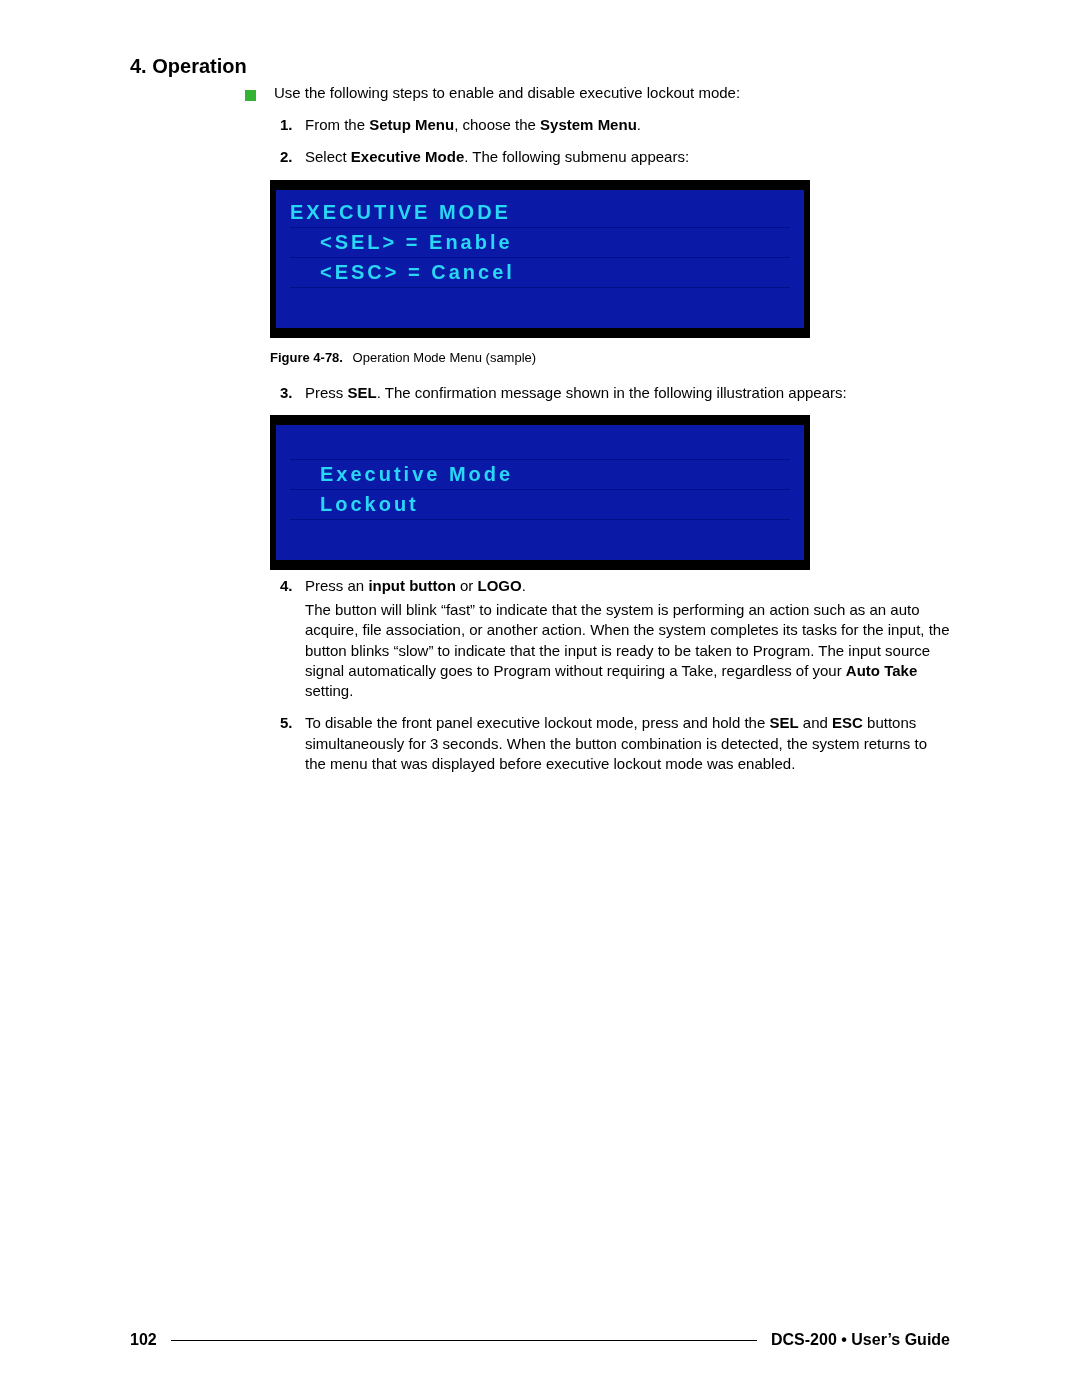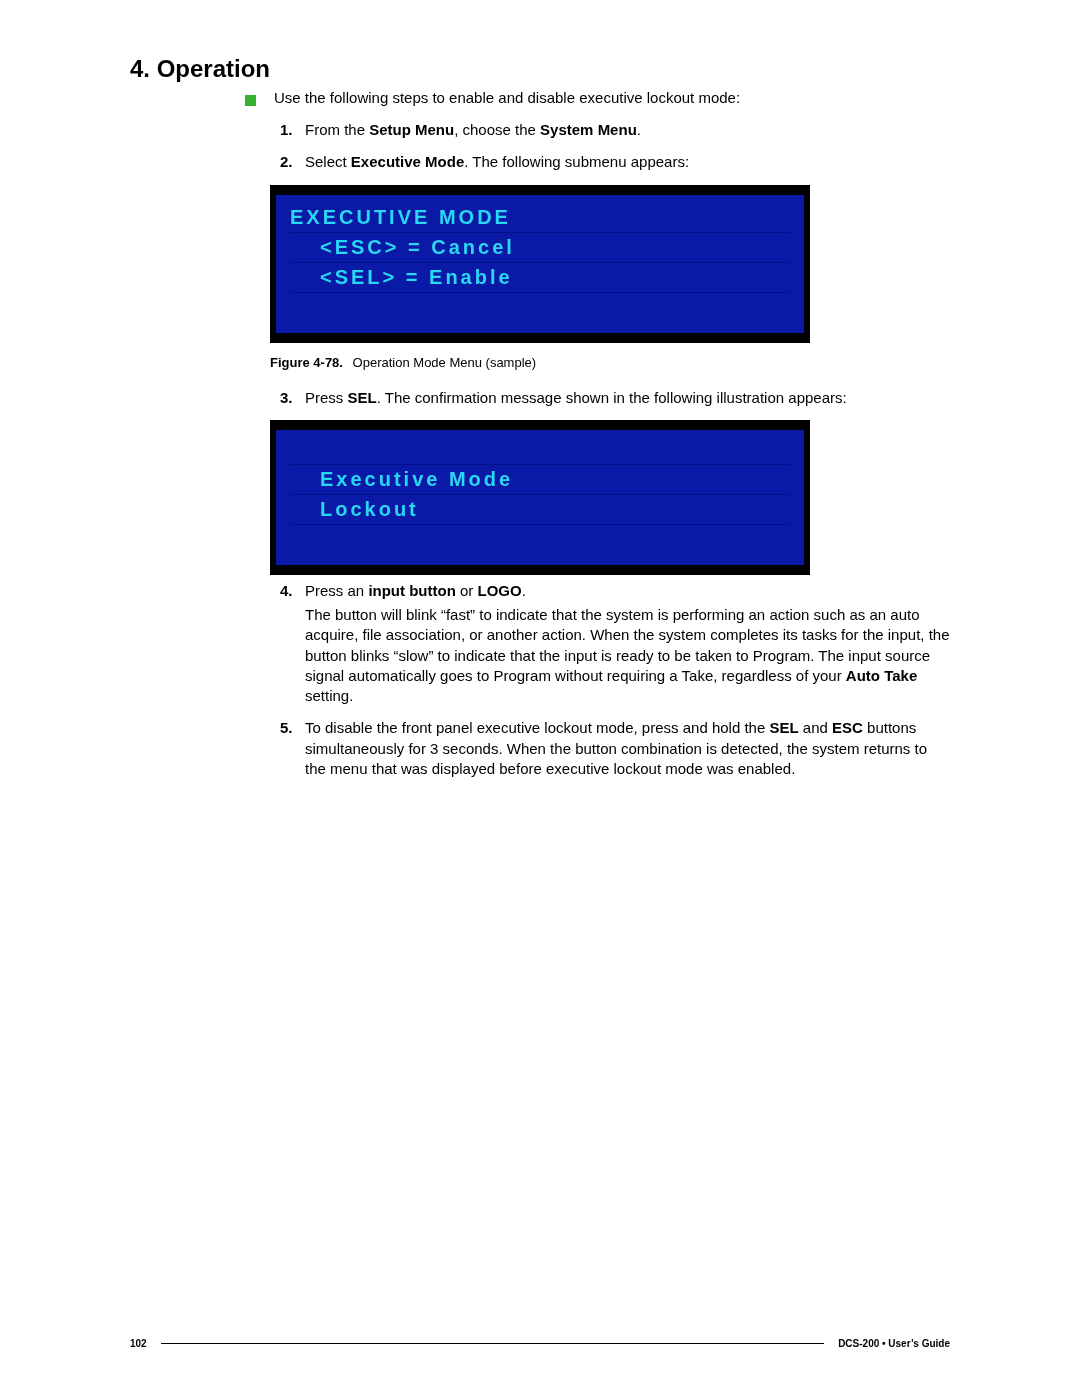--- a/index.html
+++ b/index.html
@@ -11,21 +11,21 @@
     padding: 0;
   }
   .page {
     width: 1080px;
     height: 1397px;
     box-sizing: border-box;
     padding: 55px 130px 40px 130px;
     position: relative;
   }
   h1.section-title {
-    font-size: 24px;
+    font-size: 20px;
     font-weight: bold;
     margin: 0 0 6px 0;
   }
   .section-sub {
     font-size: 15px;
     margin: 0 0 40px 0;
   }
   .bullet-row {
     display: flex;
     align-items: flex-end;
@@ -90,21 +90,21 @@
   }
   .fig-caption .figlabel { font-weight: bold; margin-right: 6px; }
   .para-after { margin: 4px 0 10px 0; }
   .footer {
     position: absolute;
     bottom: 48px;
     left: 130px;
     right: 130px;
     display: flex;
     align-items: center;
-    font-size: 10px;
+    font-size: 16px;
   }
   .footer .pagenum { font-weight: bold; margin-right: 14px; }
   .footer .hr {
     flex: 1;
     border-top: 1px solid #000;
     height: 0;
     margin-right: 14px;
   }
   .footer .guide { font-weight: bold; }
   b { font-weight: bold; }
@@ -127,22 +127,22 @@
     </li>
     <li>
       <span>Select </span><b>Executive Mode</b><span>. The following submenu appears:</span>
     </li>
   </ol>
 
   <div class="lcd-wrap">
     <div class="lcd">
       <div class="lcd-inner">
         <div class="lcd-line">EXECUTIVE MODE</div>
+        <div class="lcd-line indent">&lt;SEL&gt; = Enable</div>
         <div class="lcd-line indent">&lt;ESC&gt; = Cancel</div>
-        <div class="lcd-line indent">&lt;SEL&gt; = Enable</div>
         <div class="lcd-line empty"></div>
       </div>
     </div>
   </div>
   <div class="fig-caption">
     <span class="figlabel">Figure 4-78.</span>
     <span>Operation Mode Menu (sample)</span>
   </div>
 
   <ol class="steps" start="3" style="counter-reset: step 2;">

